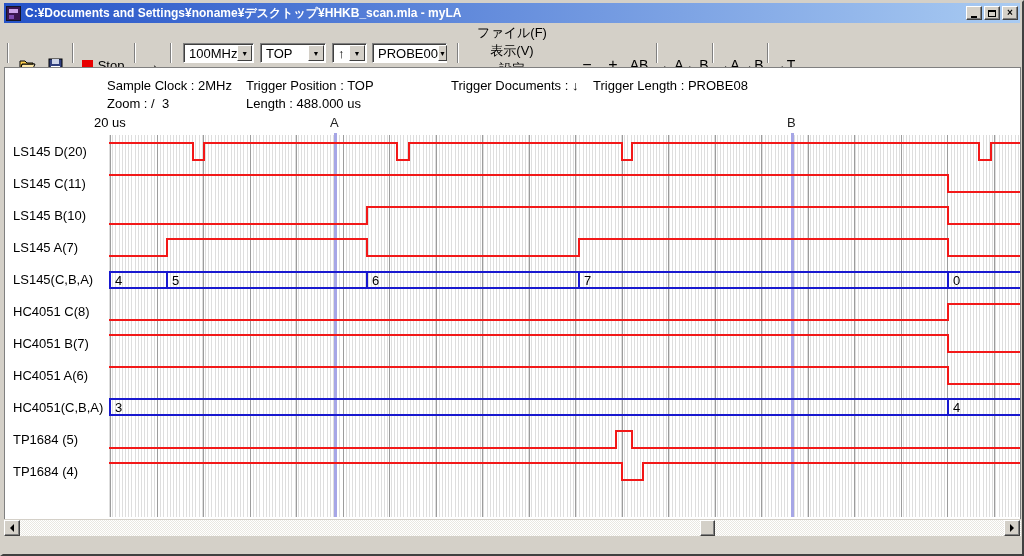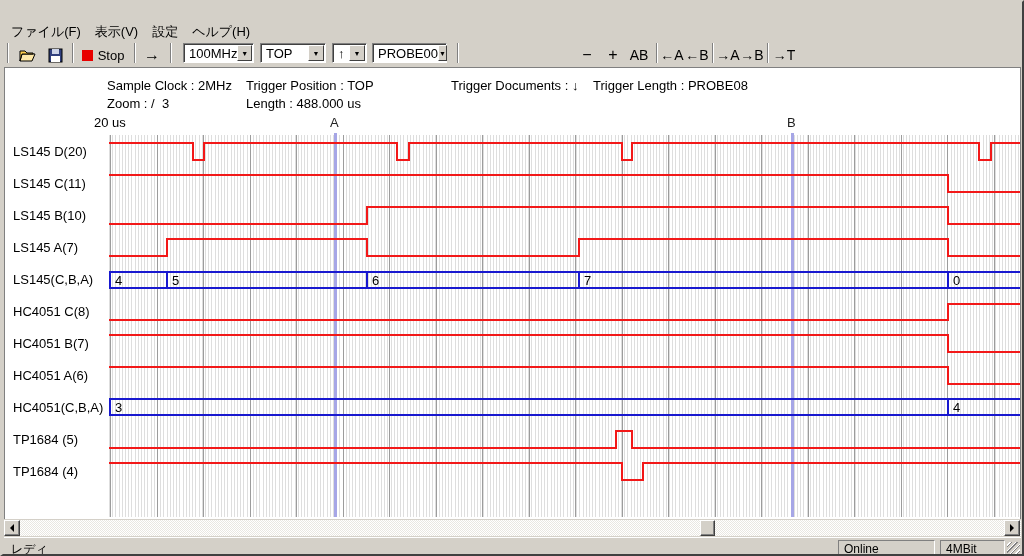--- a/index.html
+++ b/index.html
@@ -25,26 +25,26 @@
     box-shadow:inset -1px -1px 0 #808080;
     display:flex;align-items:center;justify-content:center;
     color:#000;font-size:10px;font-weight:bold;line-height:1;
   }
   .glyph-min{width:6px;height:2px;background:#000;margin-top:7px;}
   .glyph-max{width:8px;height:7px;border:1px solid #000;border-top:2px solid #000;}
   #app-icon{width:15px;height:15px;background:#3a1650;border:1px solid #141426;position:relative;}
   #app-icon:before{content:"";position:absolute;left:2px;top:2px;width:9px;height:4px;background:#c8a2e8;}
   #app-icon:after{content:"";position:absolute;left:2px;top:8px;width:5px;height:4px;background:#7a4ab0;}
   
-  #menubar{position:absolute;left:1px;top:22px;width:1016px;height:16px;display:flex;align-items:center;font-size:13px;color:#000;}
+  #menubar{position:absolute;left:1px;top:22px;width:1016px;height:16px;display:flex;align-items:center;font-size:13px;color:#000;flex-direction:column;}
   .menu-item{padding:0 7px;white-space:pre;}
   
   #toolbar{position:absolute;left:1px;top:39px;width:1016px;height:25px;font-size:13px;color:#000;}
   #toolbar .sep{position:absolute;top:2px;width:2px;height:20px;border-left:1px solid #808080;border-right:1px solid #fff;}
-  .tool-btn{position:absolute;top:3px;height:22px;display:flex;align-items:center;justify-content:center;color:#000;}
+  .tool-btn{position:absolute;top:13px;height:22px;display:flex;align-items:center;justify-content:center;color:#000;}
   .arrow-glyph{font-size:16px;font-weight:bold;}
   .combo{position:absolute;top:2px;height:20px;background:#fff;border:1px solid;border-color:#808080 #fff #fff #808080;box-shadow:inset 1px 1px 0 #404040;display:flex;align-items:center;}
   .combo .val{flex:1;padding-left:5px;font-size:13px;white-space:nowrap;}
   .combo .drop{width:16px;height:16px;margin-right:1px;background:#d4d0c8;border:1px solid;border-color:#fff #404040 #404040 #fff;display:flex;align-items:center;justify-content:center;font-size:7px;color:#000;}
   #stop-square{width:11px;height:11px;background:#e80000;margin-right:5px;}
   #zoom-slider-track{position:absolute;left:468px;top:50px;width:97px;height:3px;border-top:1px solid #808080;border-bottom:1px solid #fff;}
   #zoom-slider-handle{position:absolute;left:504px;top:41px;width:11px;height:17px;background:#d4d0c8;border:1px solid;border-color:#fff #404040 #404040 #fff;box-shadow:inset -1px -1px 0 #808080;}
   
   #client{position:absolute;left:1px;top:65px;width:1017px;height:452px;background:#fff;border:1px solid #808080;border-bottom:none;}
   .info-text{position:absolute;font-size:13px;color:#000;white-space:pre;}
@@ -69,20 +69,33 @@
   #statusbar{position:absolute;left:1px;top:535px;width:1017px;height:19px;background:#d4d0c8;border-top:1px solid #fff;font-size:12px;color:#000;}
   .status-panel{position:absolute;top:2px;height:16px;border:1px solid;border-color:#808080 #fff #fff #808080;padding:1px 5px;white-space:nowrap;}
   #resize-grip{position:absolute;right:1px;top:4px;width:13px;height:13px;
     background:repeating-linear-gradient(135deg,transparent 0,transparent 2px,#fff 2px,#fff 3px,#808080 3px,#808080 4px);}
 </style>
 </head>
 <body>
 
 <div id="app">
 
+  <div id="titlebar">
+    <div id="app-icon"></div>
+    <div id="title-text">C:¥Documents and Settings¥noname¥デスクトップ¥HHKB_scan.mla - myLA</div>
+    <div class="cap-btn">
+        <div class="glyph-min"></div>
+      </div>
+    <div class="cap-btn">
+        <div class="glyph-max"></div>
+      </div>
+    <div class="cap-btn">
+        <span>×</span>
+      </div>
+  </div>
 
   <div id="menubar">
     <span class="menu-item">ファイル(F)</span>
     <span class="menu-item">表示(V)</span>
     <span class="menu-item">設定</span>
     <span class="menu-item">ヘルプ(H)</span>
   </div>
 
   <div id="toolbar">
     <div class="sep" style="left:3px"></div>
@@ -283,20 +296,14 @@
   <div id="hscroll">
     <div class="sb-btn" style="left:0">
         <div class="sb-tri left"></div>
       </div>
     <div id="sb-thumb"></div>
     <div class="sb-btn" style="left:1000px">
         <div class="sb-tri right"></div>
       </div>
   </div>
 
-  <div id="statusbar">
-    <span class="abs" style="left:7px;top:3px">レディ</span>
-    <div class="status-panel" style="left:834px;width:97px">Online</div>
-    <div class="status-panel" style="left:936px;width:65px">4MBit</div>
-    <div id="resize-grip"></div>
-  </div>
 
 </div>
 
 </body></html>

